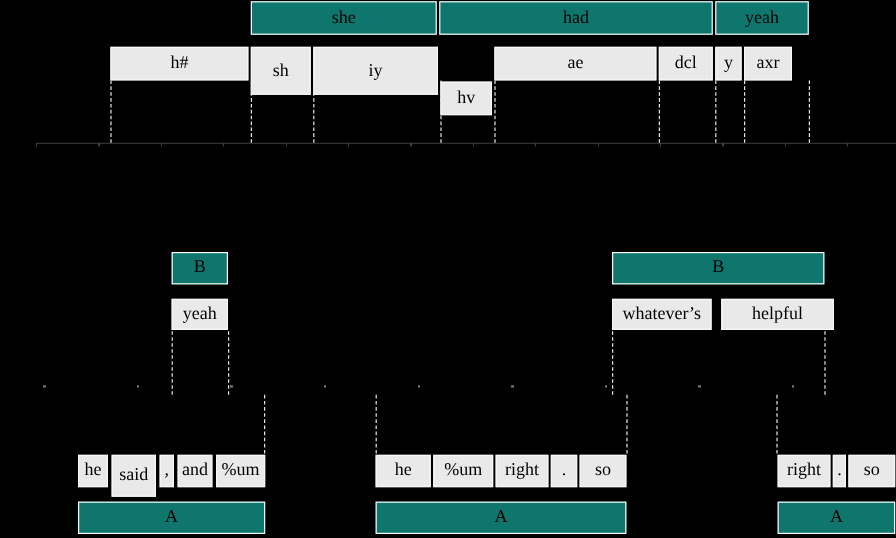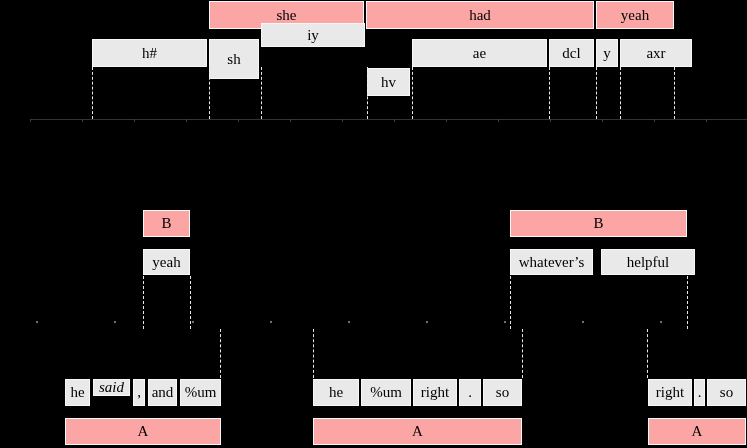--- a/index.html
+++ b/index.html
@@ -19,21 +19,21 @@
     box-sizing: border-box;
     border: 1px solid #f7f7f7;
     display: flex;
     align-items: center;
     justify-content: center;
     font-size: 15px;
     color: #000;
     white-space: nowrap;
     overflow: hidden;
   }
-  .dark  { background: #fca5a5; }
+  .dark  { background: #0f766e; }
   .light { background: #e9e9e9; }
   .vdash {
     position: absolute;
     width: 0;
     border-left: 1px dashed #e8e8e8;
   }
   .axis-line {
     position: absolute;
     left: 30px; top: 119px;
     width: 717px; height: 1px;
@@ -60,26 +60,26 @@
   <div class="axis-ticks"></div>
   <div class="dot-line"></div>
   <div id="layer-timit-words">
       <div class="bx dark" style="left: 209px; width: 155px; top: 1px; height: 28px;">she</div>
       <div class="bx dark" style="left: 366px; width: 228px; top: 1px; height: 28px;">had</div>
       <div class="bx dark" style="left: 596px; width: 78px; top: 1px; height: 28px;">yeah</div>
     </div>
   <div id="layer-timit-phones">
       <div class="bx light" style="left: 92px; width: 115px; top: 39px; height: 28px;">h#</div>
       <div class="bx light" style="left: 209px; width: 50px; top: 39px; height: 40px;">sh</div>
-      <div class="bx light" style="left: 261px; width: 104px; top: 23px; height: 24px;">iy</div>
+      <div class="bx light" style="left: 261px; width: 104px; top: 39px; height: 40px;">iy</div>
       <div class="bx light" style="left: 367px; width: 43px; top: 39px; height: 28px; margin-top: 29px;">hv</div>
       <div class="bx light" style="left: 412px; width: 135px; top: 39px; height: 28px;">ae</div>
       <div class="bx light" style="left: 549px; width: 45px; top: 39px; height: 28px;">dcl</div>
       <div class="bx light" style="left: 596px; width: 22px; top: 39px; height: 28px;">y</div>
-      <div class="bx light" style="left: 620px; width: 72px; top: 39px; height: 28px;">axr</div>
+      <div class="bx light" style="left: 620px; width: 40px; top: 39px; height: 28px;">axr</div>
     </div>
   <div id="layer-timit-dashes">
       <div class="vdash" style="left: 92px; top: 67px; height: 52px;"></div>
       <div class="vdash" style="left: 209px; top: 67px; height: 52px;"></div>
       <div class="vdash" style="left: 261px; top: 67px; height: 52px;"></div>
       <div class="vdash" style="left: 367px; top: 67px; height: 52px;"></div>
       <div class="vdash" style="left: 412px; top: 67px; height: 52px;"></div>
       <div class="vdash" style="left: 549px; top: 67px; height: 52px;"></div>
       <div class="vdash" style="left: 596px; top: 67px; height: 52px;"></div>
       <div class="vdash" style="left: 620px; top: 67px; height: 52px;"></div>
@@ -101,21 +101,21 @@
       <div class="vdash" style="left: 687px; top: 276px; height: 53px;"></div>
     </div>
   <div id="layer-a-dashes">
       <div class="vdash" style="left: 220px; top: 329px; height: 49px;"></div>
       <div class="vdash" style="left: 313px; top: 329px; height: 49px;"></div>
       <div class="vdash" style="left: 522px; top: 329px; height: 49px;"></div>
       <div class="vdash" style="left: 647px; top: 329px; height: 49px;"></div>
     </div>
   <div id="layer-a-words">
       <div class="bx light" style="left: 65px; width: 25px; top: 379px; height: 27px;">he</div>
-      <div class="bx light" style="left: 93px; width: 37px; top: 379px; height: 17px; font-style: italic;">said</div>
+      <div class="bx light" style="left: 93px; width: 37px; top: 379px; height: 35px;">said</div>
       <div class="bx light" style="left: 133px; width: 12px; top: 379px; height: 27px;">,</div>
       <div class="bx light" style="left: 148px; width: 29px; top: 379px; height: 27px;">and</div>
       <div class="bx light" style="left: 180px; width: 41px; top: 379px; height: 27px;">%um</div>
       <div class="bx light" style="left: 313px; width: 46px; top: 379px; height: 27px;">he</div>
       <div class="bx light" style="left: 361px; width: 50px; top: 379px; height: 27px;">%um</div>
       <div class="bx light" style="left: 413px; width: 44px; top: 379px; height: 27px;">right</div>
       <div class="bx light" style="left: 459px; width: 22px; top: 379px; height: 27px;">.</div>
       <div class="bx light" style="left: 483px; width: 39px; top: 379px; height: 27px;">so</div>
       <div class="bx light" style="left: 648px; width: 44px; top: 379px; height: 27px;">right</div>
       <div class="bx light" style="left: 694px; width: 11px; top: 379px; height: 27px;">.</div>

